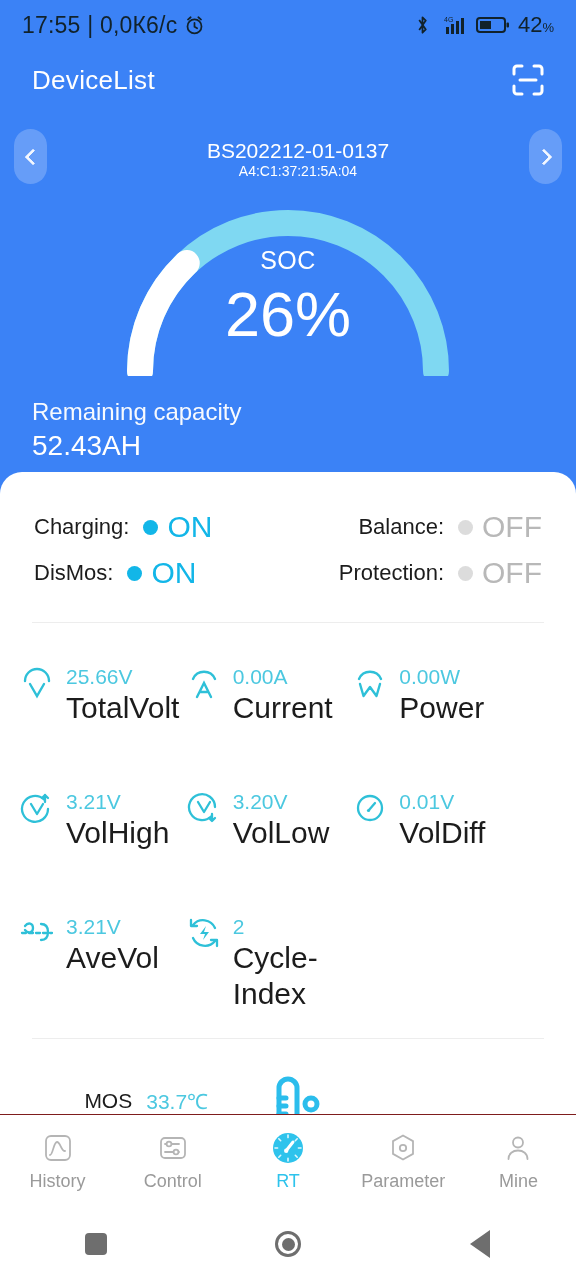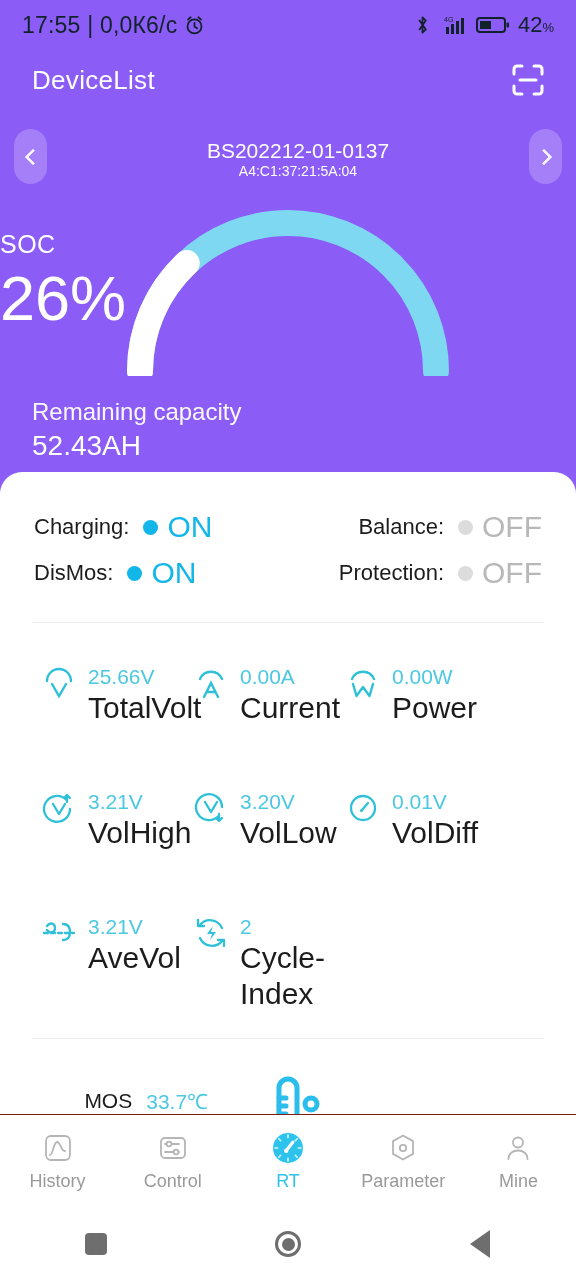--- a/index.html
+++ b/index.html
@@ -5,21 +5,21 @@
   * { box-sizing: border-box; margin: 0; padding: 0; }
   html, body {
     width: 576px; height: 1280px;
     font-family: "Liberation Sans", sans-serif;
     background: #ffffff;
     overflow: hidden;
   }
   #app {
     position: relative;
     width: 576px; height: 1280px;
-    background: #8b5cf6;
+    background: #3b82f6;
     overflow: hidden;
   }
 
   
   .statusbar {
     position: absolute; top: 0; left: 0;
     width: 576px; height: 50px;
     display: flex; align-items: center;
     justify-content: space-between;
     padding: 0 22px;
@@ -73,22 +73,22 @@
   .device-name { color: #ffffff; font-size: 21px; font-weight: 400; }
   .device-mac { color: #ffffff; font-size: 14px; font-weight: 400; }
 
   
   .gauge-wrap {
     position: absolute; top: 196px; left: 0;
     width: 576px; height: 180px;
   }
   .gauge-svg { position: absolute; left: 118px; top: 0; }
   .gauge-text {
-    position: absolute; top: 34px; left: 0; width: 576px;
-    text-align: left; color: #ffffff;
+    position: absolute; top: 50px; left: 0; width: 576px;
+    text-align: center; color: #ffffff;
   }
   .gauge-label { font-size: 25px; font-weight: 400; letter-spacing: .5px; }
   .gauge-value { font-size: 63px; font-weight: 300; line-height: 1.05; margin-top: 6px; }
 
   
   .remaining {
     position: absolute; top: 398px; left: 32px;
     color: #ffffff;
   }
   .remaining-label { font-size: 24px; font-weight: 400; opacity: .96; }
@@ -127,21 +127,21 @@
   .divider {
     position: absolute; left: 32px; width: 512px; height: 1px;
     background: #ededed;
   }
   .divider.d1 { top: 150px; }
   .divider.d2 { top: 566px; }
 
   
   .metrics {
     position: absolute; top: 182px; left: 0; width: 528px;
-    padding: 0 36px;
+    padding: 0 14px;
   }
   .metric-row { display: flex; height: 125px; }
   .metric {
     width: 33.33%; display: flex; align-items: flex-start; gap: 12px;
     padding-top: 10px; padding-left: 6px;
   }
   .metric-icon { width: 34px; height: 40px; flex: none; padding-top: 2px; }
   .metric-txt { line-height: 1.22; }
   .metric-value { font-size: 21px; color: #4cc8e0; font-weight: 400; }
   .metric-label { font-size: 30px; color: #1c1c1c; font-weight: 400; margin-top: 2px; }

